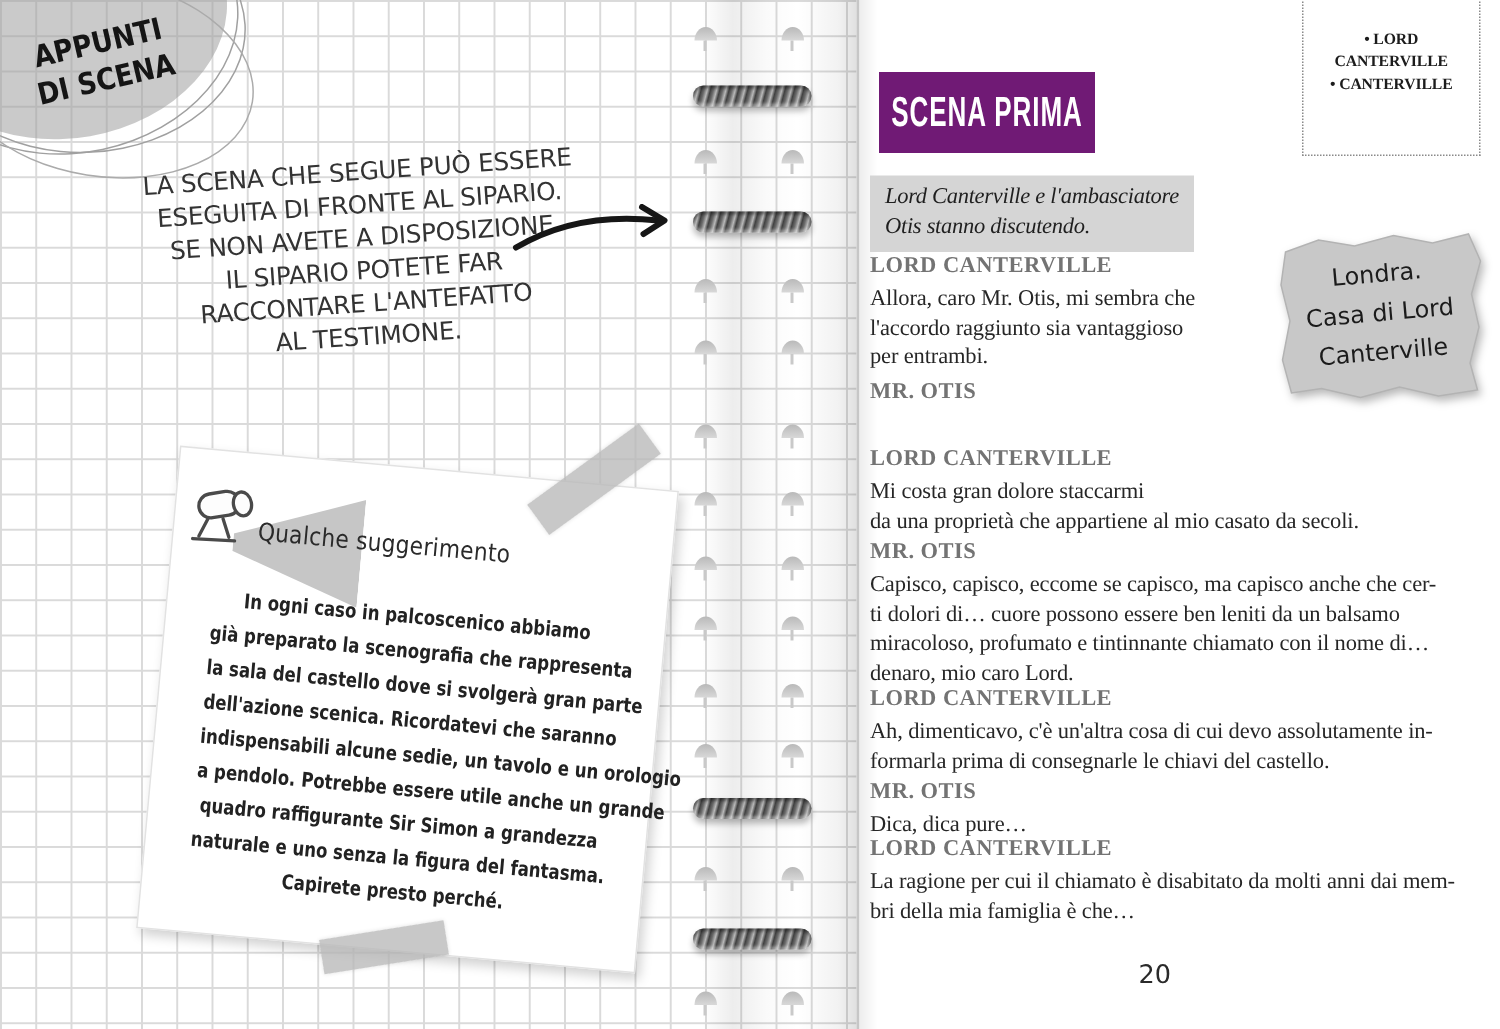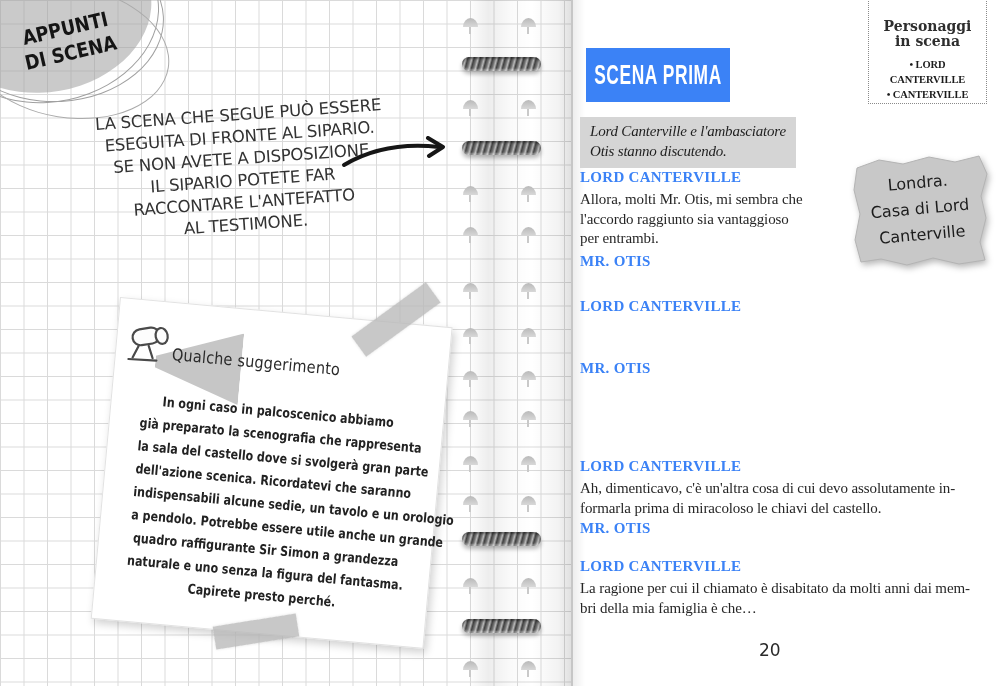--- a/index.html
+++ b/index.html
@@ -66,21 +66,21 @@
   .tape { position:absolute; background:rgba(184,184,184,0.78); box-shadow:0 0 3px rgba(0,0,0,0.12); }
   .tape-top { left:350px; top:307px; width:92px; height:25px; transform:rotate(-36deg); }
   .tape-bottom { left:214px; top:620px; width:84px; height:23px; transform:rotate(-9deg); }
 
   
   .right-page { position:absolute; left:573px; top:0; width:427px; height:686px; background:#fff; }
   .right-page::before { content:""; position:absolute; left:0; top:0; width:12px; height:100%;
     background:linear-gradient(to right, rgba(0,0,0,0.07), rgba(0,0,0,0)); }
 
   .scene-title-box { position:absolute; left:13px; top:48px; width:144px; height:54px;
-    background:#3b82f6; display:flex; align-items:center; justify-content:center; }
+    background:#701a75; display:flex; align-items:center; justify-content:center; }
   .scene-title-box span { color:#fff; font-family:"Liberation Sans", sans-serif; font-weight:bold;
     font-size:28px; letter-spacing:1px; white-space:nowrap; transform:scaleX(0.62); }
 
   .chars-box { position:absolute; left:295px; top:-4px; width:119px; height:108px;
     border:1px dotted #8a8a8a; background:#fff; text-align:center; padding:22px 3px 0; }
   .chars-title { font-family:"DejaVu Serif", serif; font-weight:bold; font-size:14px;
     line-height:15px; color:#2e2e2e; white-space:pre-line; margin-bottom:8px; }
   .chars-item { font-family:"Liberation Serif", serif; font-weight:bold; font-size:10.5px;
     line-height:15px; letter-spacing:-0.1px; color:#1c1c1c; }
 
@@ -90,21 +90,21 @@
 
   .torn-note { position:absolute; left:278px; top:152px; width:140px; height:120px; }
   .torn-note svg { filter:drop-shadow(2px 3px 3px rgba(0,0,0,0.28)); }
   .torn-text { position:absolute; left:12px; top:18px; width:114px; text-align:center;
     font-family:"DejaVu Sans", sans-serif; font-size:16px; line-height:26px; color:#1b1b1b;
     white-space:pre-line; transform:rotate(-5deg); }
 
   .dialogue { position:absolute; left:7px; top:169px; width:414px; height:470px; }
   .dlg-block { position:absolute; left:0; width:414px; }
   .dlg-speaker { font-family:"Liberation Serif", serif; font-weight:bold; font-size:15px;
-    letter-spacing:0.3px; color:#3b82f6; margin-bottom:4px; }
+    letter-spacing:0.3px; color:#737373; margin-bottom:4px; }
   .dlg-lines { font-family:"Liberation Serif", serif; font-size:15px; line-height:19.5px;
     letter-spacing:-0.1px; color:#262626; white-space:pre; }
 
   .page-num { position:absolute; left:186px; top:640px; font-family:"DejaVu Sans", sans-serif;
     font-size:17px; color:#2a2a2a; }
 </style>
 </head>
 <body>
 
 <div class="spread">
@@ -194,61 +194,66 @@
     <div class="page-edge"></div>
   </div>
 
   <div class="right-page">
 
     <div class="scene-title-box">
       <span>SCENA PRIMA</span>
     </div>
 
     <div class="chars-box">
-      <div class="chars-title">Personaggi
-in scena</div>
       <div class="chars-item">• LORD CANTERVILLE</div>
       <div class="chars-item">• CANTERVILLE</div>
     </div>
 
     <div class="stage-dir">Lord Canterville e l'ambasciatore
 Otis stanno discutendo.</div>
 
     <div class="torn-note">
       <svg width="140" height="120" viewBox="0 0 140 120">
         <polygon fill="#c8c8c8" stroke="#b3b3b3" stroke-width="1" points="6,16 28,8 52,12 78,5 104,10 128,4 136,22 130,44 135,66 129,90 134,108 108,112 82,106 56,113 30,107 10,110 4,88 9,62 3,38"></polygon>
       </svg>
       <div class="torn-text">Londra.
 Casa di Lord
 Canterville</div>
     </div>
 
     <div class="dialogue">
         <div class="dlg-block" style="top: 0px;">
           <div class="dlg-speaker">LORD CANTERVILLE</div>
-          <div class="dlg-lines">Allora, molti Mr. Otis, mi sembra che
+          <div class="dlg-lines">Allora, caro Mr. Otis, mi sembra che
 l'accordo raggiunto sia vantaggioso
 per entrambi.</div>
         </div>
         <div class="dlg-block" style="top: 84px;">
           <div class="dlg-speaker">MR. OTIS</div>
         </div>
         <div class="dlg-block" style="top: 129px;">
           <div class="dlg-speaker">LORD CANTERVILLE</div>
+          <div class="dlg-lines">Mi costa gran dolore staccarmi
+da una proprietà che appartiene al mio casato da secoli.</div>
         </div>
         <div class="dlg-block" style="top: 191px;">
           <div class="dlg-speaker">MR. OTIS</div>
+          <div class="dlg-lines">Capisco, capisco, eccome se capisco, ma capisco anche che cer-
+ti dolori di… cuore possono essere ben leniti da un balsamo
+miracoloso, profumato e tintinnante chiamato con il nome di…
+denaro, mio caro Lord.</div>
         </div>
         <div class="dlg-block" style="top: 289px;">
           <div class="dlg-speaker">LORD CANTERVILLE</div>
           <div class="dlg-lines">Ah, dimenticavo, c'è un'altra cosa di cui devo assolutamente in-
-formarla prima di miracoloso le chiavi del castello.</div>
+formarla prima di consegnarle le chiavi del castello.</div>
         </div>
         <div class="dlg-block" style="top: 351px;">
           <div class="dlg-speaker">MR. OTIS</div>
+          <div class="dlg-lines">Dica, dica pure…</div>
         </div>
         <div class="dlg-block" style="top: 389px;">
           <div class="dlg-speaker">LORD CANTERVILLE</div>
           <div class="dlg-lines">La ragione per cui il chiamato è disabitato da molti anni dai mem-
 bri della mia famiglia è che…</div>
         </div>
       </div>
 
     <div class="page-num">20</div>
   </div>

